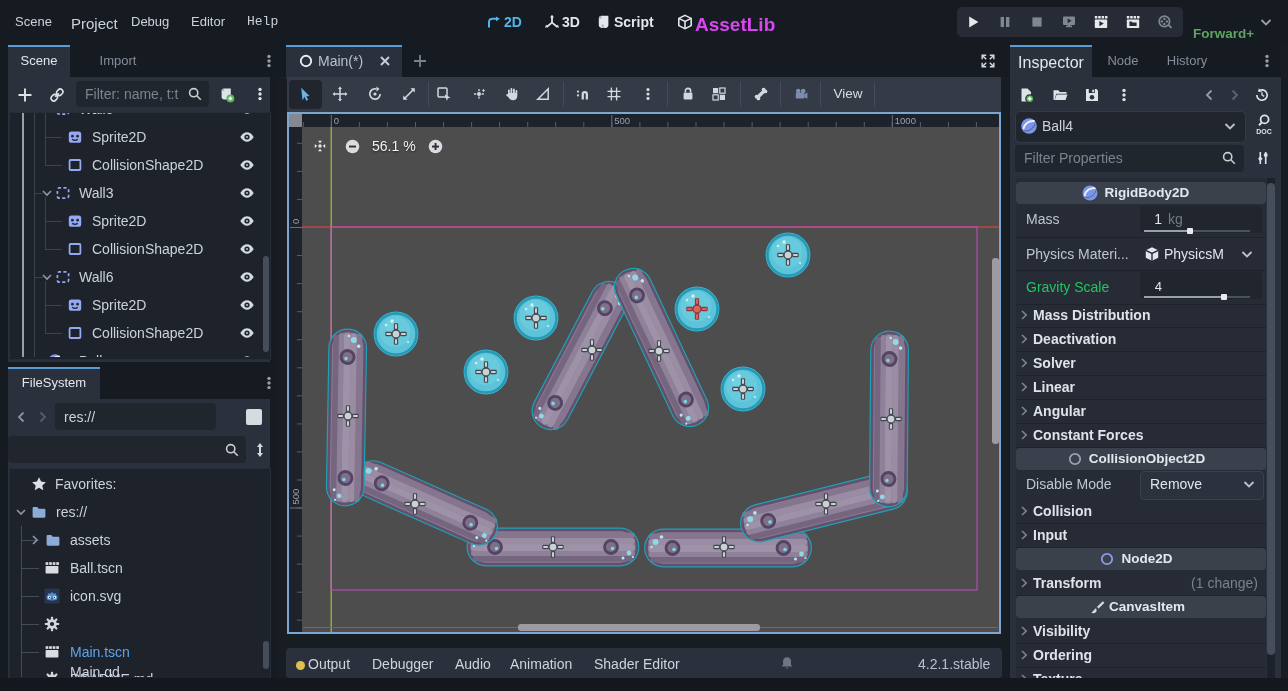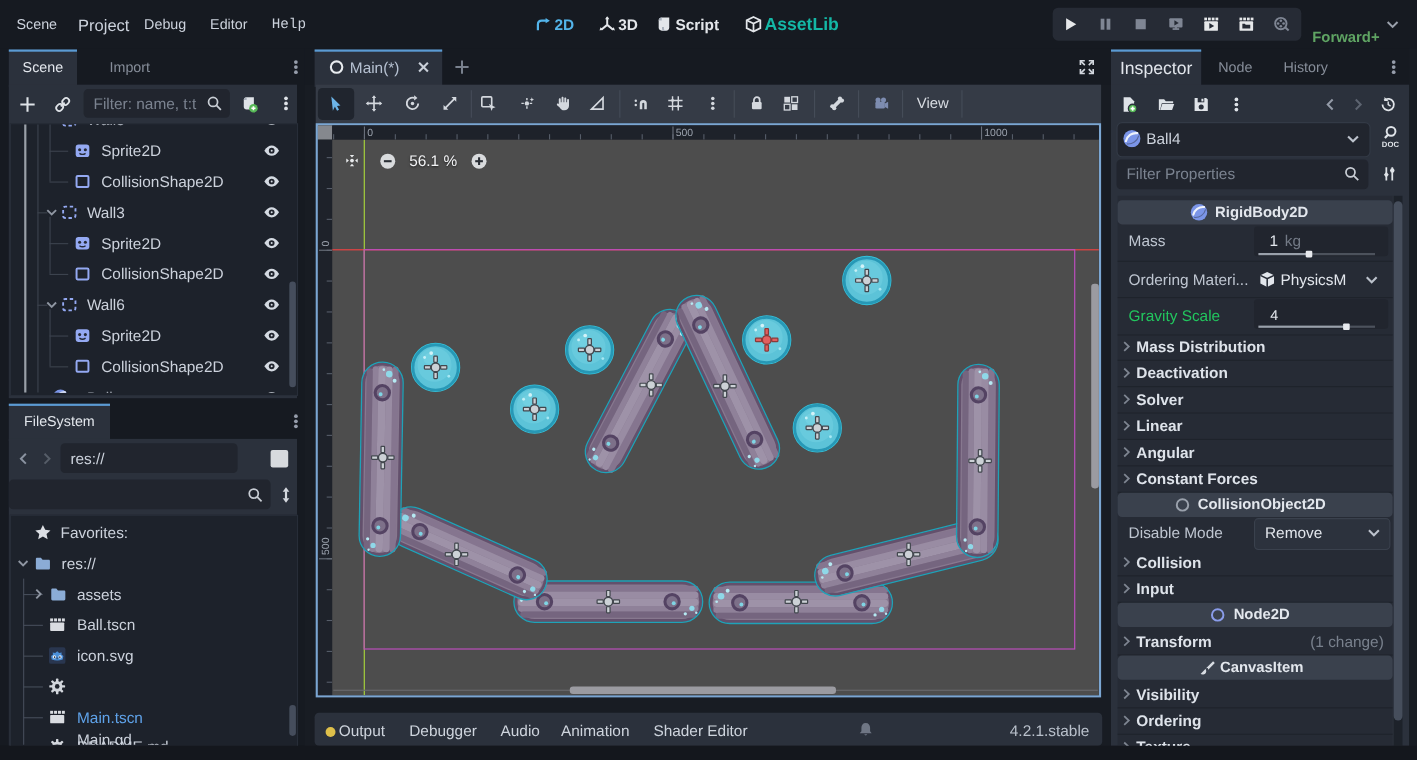--- a/index.html
+++ b/index.html
@@ -26,21 +26,21 @@
 <div class="t" style="left:562px;top:14.2px;font-size:14px;color:#e3e6ea;font-weight:700;">3D</div>
 <svg class="a" style="left:596px;top:14px" width="16" height="16" viewBox="0 0 16 16">
     <path d="M5.6 1.8h6.8v9.2c0 1.8-1.1 2.9-2.9 2.9H5.6c-1.7 0-2.8-1.1-2.8-2.8V4.6c0-1.7 1.1-2.8 2.8-2.8z" fill="#e3e6ea"></path>
     <path d="M5.6 1.8c-1.7 0-2.8 1.1-2.8 2.8h2.8zM7.4 13.9c-1 0-1.6-.7-1.6-1.7v-1.6h1.8v1.6c0 1 .6 1.7 1.6 1.7z" fill="#a9b0bb"></path>
   </svg>
 <div class="t" style="left:614px;top:14.2px;font-size:14px;color:#e3e6ea;font-weight:700;">Script</div>
 <svg class="a" style="left:677px;top:14px" width="16" height="16" viewBox="0 0 16 16">
     <path d="M8 1.4L14.2 4.4v7.2L8 14.6 1.8 11.6V4.4z" fill="none" stroke="#e3e6ea" stroke-width="1.6"></path>
     <path d="M1.8 4.4L8 7.4l6.2-3M8 7.4v7.2" fill="none" stroke="#e3e6ea" stroke-width="1.6"></path>
   </svg>
-<div class="t" style="left:695px;top:14.2px;font-size:16px;color:#14b8a6;font-weight:700;">AssetLib</div>
+<div class="t" style="left:695px;top:14.2px;font-size:19px;color:#d946ef;font-weight:700;">AssetLib</div>
 <div class="a" style="left:957px;top:7px;width:226px;height:30px;background:#262b35;border-radius:5px;"></div>
 <svg class="a" style="left:965px;top:14px" width="16" height="16" viewBox="0 0 16 16">
     <path d="M4.2 2.6l9.2 5.4-9.2 5.4z" fill="#e6e8ea"></path>
   </svg>
 <svg class="a" style="left:997px;top:14px" width="16" height="16" viewBox="0 0 16 16">
     <rect x="3.6" y="3" width="3.4" height="10" fill="#7f8694"></rect>
     <rect x="9" y="3" width="3.4" height="10" fill="#7f8694"></rect>
   </svg>
 <svg class="a" style="left:1029px;top:14px" width="16" height="16" viewBox="0 0 16 16">
     <rect x="3.4" y="3.4" width="9.2" height="9.2" fill="#7f8694"></rect>
@@ -927,21 +927,21 @@
     <path d="M3.60 12.60 A9.50 9.50 0 0 0 14.00 5.40" stroke="#39415c" stroke-width="1.00" fill="none" opacity=".55"></path>
   </svg>
 <div class="t" style="left:1026px;top:211.2px;font-size:14px;color:#bfc6d1;">Mass</div>
 <div class="a" style="left:1140px;top:206px;width:122px;height:27px;background:#21252e;border-radius:3px;"></div>
 <div class="t" style="left:1162px;top:211.2px;font-size:14px;color:#e2e6ec;transform:translateX(-100%);">1</div>
 <div class="t" style="left:1168px;top:211.2px;font-size:14px;color:#737a86;">kg</div>
 <div class="a" style="left:1144px;top:230px;width:46px;height:1.6px;background:#9aa1ab;"></div>
 <div class="a" style="left:1190px;top:230px;width:60px;height:1.6px;background:#4c525c;"></div>
 <div class="a" style="left:1187px;top:228px;width:6px;height:6px;background:#e8eaee;border-radius:1px;"></div>
 <div class="a" style="left:1016px;top:237px;width:250px;height:1px;background:#1e232b;"></div>
-<div class="t" style="left:1026px;top:246.2px;font-size:14px;color:#bfc6d1;">Ordering Materi...</div>
+<div class="t" style="left:1026px;top:246.2px;font-size:14px;color:#bfc6d1;">Physics Materi...</div>
 <svg class="a" style="left:1144px;top:246px" width="16" height="16" viewBox="0 0 16 16">
     <path d="M8 1.2l6.2 3.1v7.4L8 14.8 1.8 11.7V4.3z" fill="#e2e6ec"></path>
     <path d="M1.8 4.3L8 7.4l6.2-3.1M8 7.4v7.4" fill="none" stroke="#262b35" stroke-width="1.4"></path>
   </svg>
 <div class="t" style="left:1164px;top:246.2px;font-size:14px;color:#e2e6ec;">PhysicsM</div>
 <svg class="a" style="left:1239px;top:246px" width="16" height="16" viewBox="0 0 16 16">
     <path d="M3.5 6L8 10.5 12.5 6" fill="none" stroke="#bcc2cc" stroke-width="1.9"></path>
   </svg>
 <div class="a" style="left:1016px;top:270px;width:250px;height:1px;background:#1e232b;"></div>
 <div class="t" style="left:1026px;top:279.2px;font-size:14px;color:#22c55e;">Gravity Scale</div>

